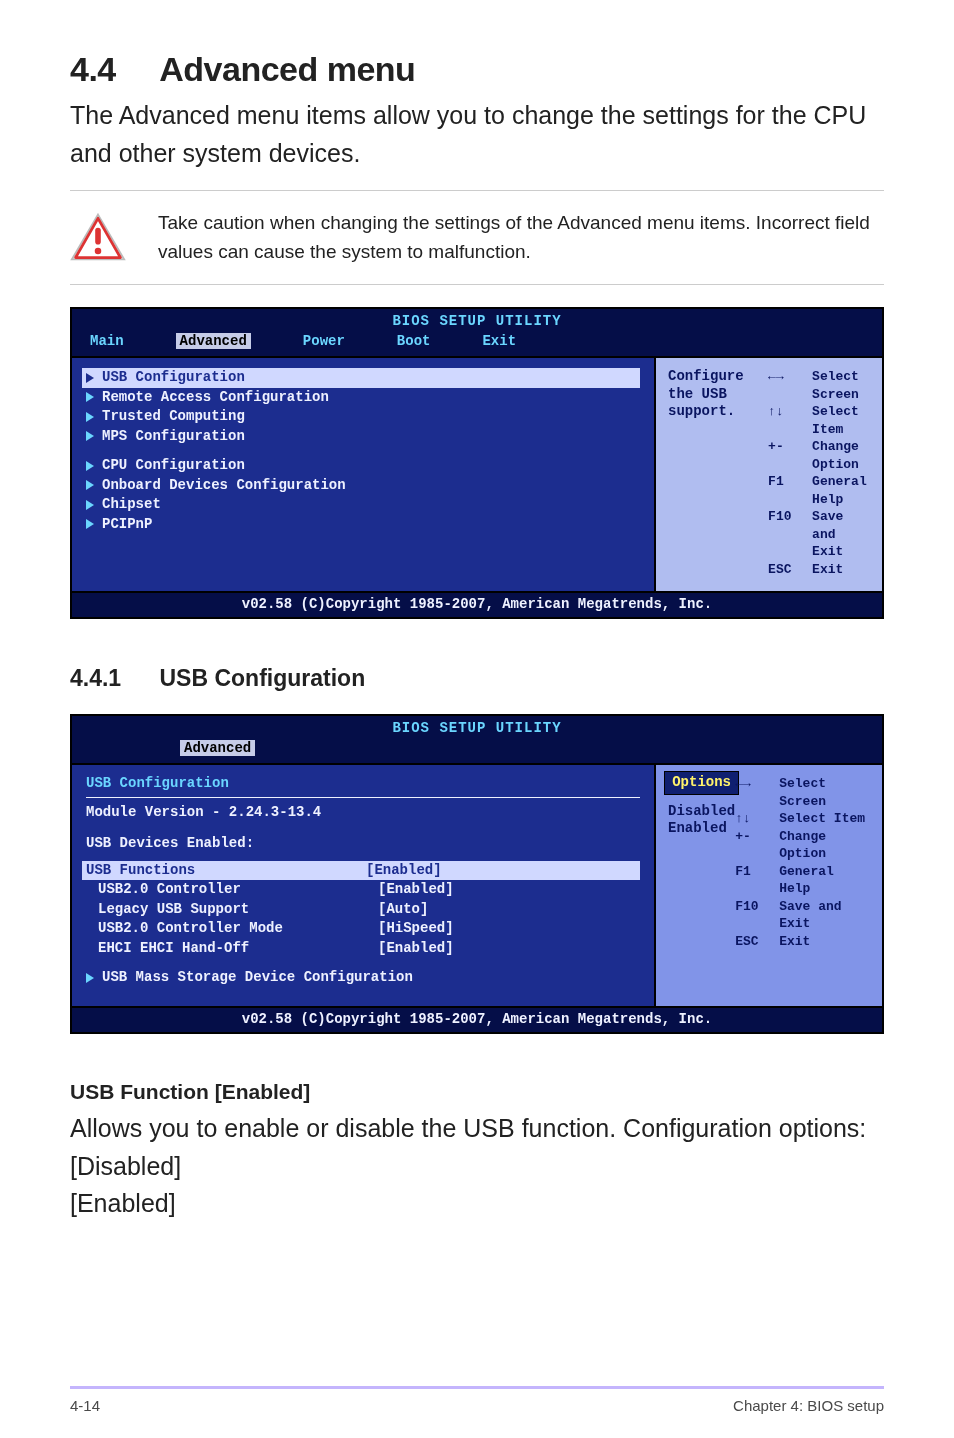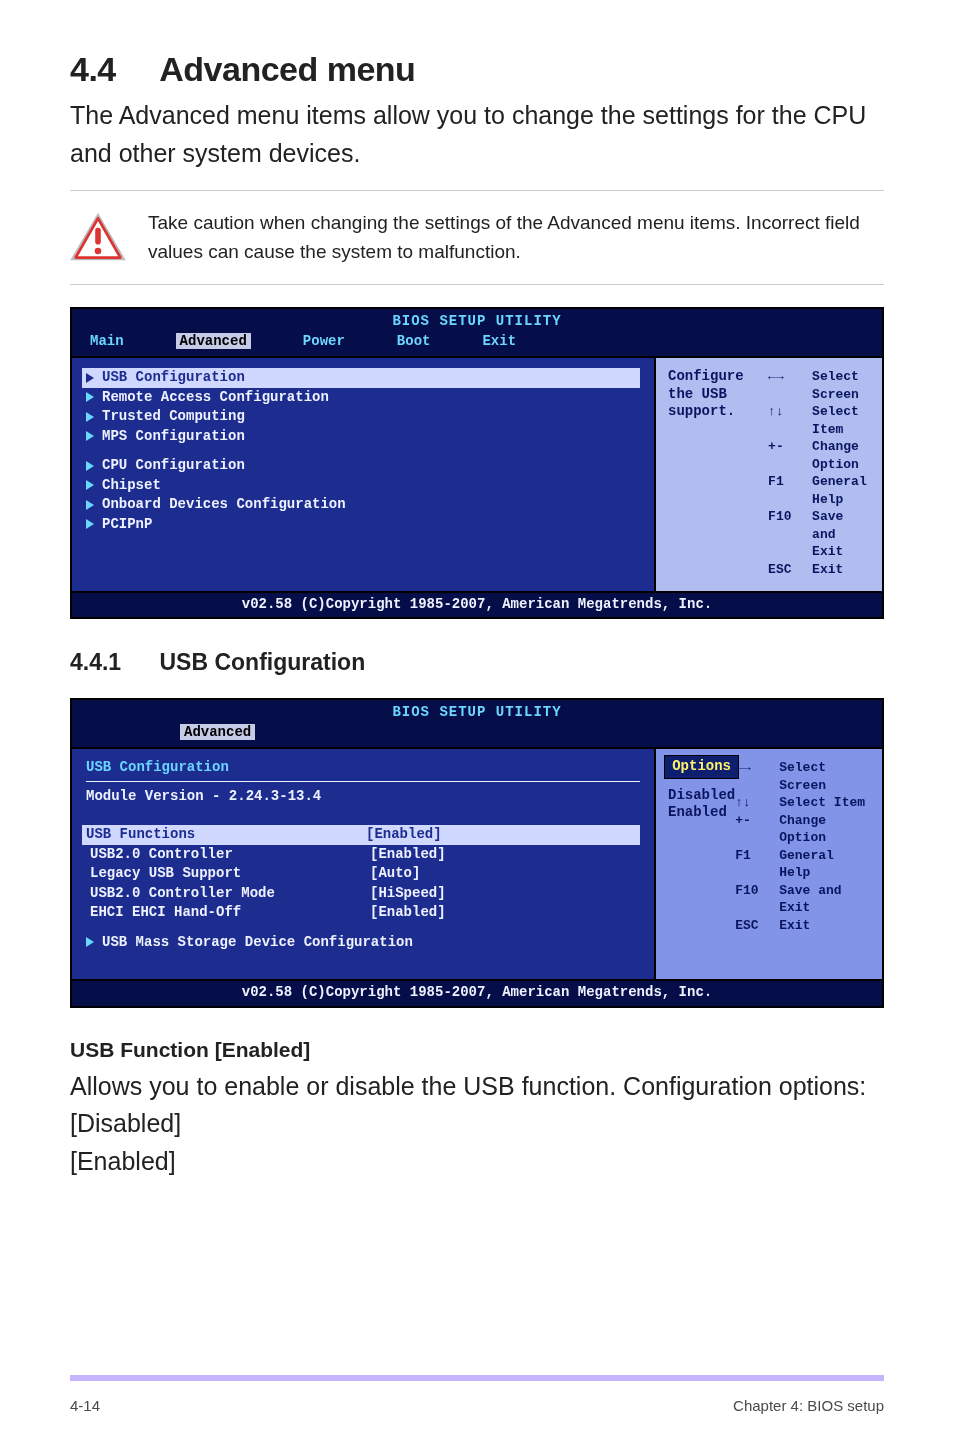--- a/index.html
+++ b/index.html
@@ -24,26 +24,26 @@
     width:954px;
     min-height:1438px;
     margin:0 auto;
     font-family:Arial,Helvetica,sans-serif;
     position:relative;
     padding:40px 70px 0 70px;
   }
   .sect-heading{font-size:34px;font-weight:bold;letter-spacing:-0.5px;margin:10px 0 8px 0;}
   .body-text{font-size:25px;line-height:1.5;}
   .rule{border:0;border-top:1px solid #ccc;margin:18px 0;}
-  .warn-row{display:flex;align-items:flex-start;gap:22px;margin:0 0 6px 0;}
+  .warn-row{display:flex;align-items:flex-start;gap:32px;margin:0 0 6px 0;}
   .warn-icon{flex:0 0 56px;height:52px;position:relative;margin-top:2px;}
   .warn-icon svg{width:100%;height:100%;display:block;}
   .warn-text{flex:1;font-size:19px;line-height:1.5;}
   .bios-frame{
-    margin:22px 0 30px 0;
+    margin:22px 0 46px 0;
     font-family:"Courier New",monospace;
     font-size:14px;
     line-height:1.25;
     color:var(--bios-white);
     border:2px solid #000;
     background:var(--bios-blue);
   }
   .bios-top{
     background:var(--bios-dark);
     padding:4px 0 2px 0;
@@ -106,21 +106,21 @@
     border-left:8px solid var(--bios-cyan);
     flex:0 0 8px;
   }
   .submenu-row.selected{
     background:var(--bios-sel);
     color:var(--bios-seltext);
     padding:1px 4px;
     margin-left:-4px;
   }
   .submenu-row.selected .tri{border-left-color:var(--bios-seltext);}
-  .kv-row{display:flex;font-weight:bold;padding:1px 4px;}
+  .kv-row{display:flex;font-weight:bold;padding:1px 12px;}
   .kv-row .k{flex:0 0 280px;}
   .kv-row .v{color:var(--bios-white);}
   .kv-row.selrow{background:var(--bios-sel);color:var(--bios-seltext);margin-left:-4px;padding-left:4px;}
   .kv-row.selrow .v{color:var(--bios-seltext);}
   .section-head{font-weight:bold;color:var(--bios-cyan);margin-bottom:4px;}
   .thinrule{border:0;border-top:1px solid var(--bios-white);margin:4px 0 6px 0;}
   .subhead-plain{font-weight:bold;margin:2px 0 6px 0;}
   .help-top{color:#0a1560;font-weight:bold;}
   .help-keys{color:#0a1560;font-weight:bold;font-size:13px;}
   .help-keys .row{display:flex;gap:10px;line-height:1.35;}
@@ -142,22 +142,22 @@
     font-weight:bold;
     padding:3px 0 4px 0;
     color:var(--bios-white);
   }
   .subsection-heading{font-size:23px;font-weight:bold;margin:8px 0 4px 0;}
   .h4{font-size:21px;font-weight:bold;margin:6px 0 6px 0;}
   .page-footer{
     position:absolute;
     bottom:24px;left:70px;right:70px;
     display:flex;justify-content:space-between;
-    border-top:6px solid #c4b5fd;
-    padding-top:16px;
+    border-top:3px solid #c4b5fd;
+    padding-top:8px;
     font-size:15px;color:var(--footer-text);
   }
 </style>
 </head>
 <body>
 
 <div class="sect-heading">
   <span>4.4</span>
   &nbsp;&nbsp;&nbsp;
   <span>Advanced menu</span>
@@ -211,25 +211,25 @@
             <span>MPS Configuration</span>
           </div>
         </div>
         <div class="group">
           <div class="submenu-row">
             <span class="tri"></span>
             <span>CPU Configuration</span>
           </div>
           <div class="submenu-row">
             <span class="tri"></span>
+            <span>Onboard Devices Configuration</span>
+          </div>
+          <div class="submenu-row">
+            <span class="tri"></span>
             <span>Chipset</span>
-          </div>
-          <div class="submenu-row">
-            <span class="tri"></span>
-            <span>Onboard Devices Configuration</span>
           </div>
           <div class="submenu-row">
             <span class="tri"></span>
             <span>PCIPnP</span>
           </div>
         </div>
       </div>
     <div class="bios-right">
       <div class="help-top" id="bios1-help">
           <div>Configure the USB</div>
@@ -279,20 +279,21 @@
       <div style="width:74px;"></div>
       <div class="bios-tab selected"><span>Advanced</span></div>
     </div>
   </div>
   <div class="bios-body">
     <div class="bios-left" id="bios2-left">
       <div class="section-head">USB Configuration</div>
       <hr class="thinrule">
       <div class="subhead-plain">Module Version - 2.24.3-13.4</div>
       <div style="height:6px;"></div>
+      <div class="subhead-plain" style="margin-bottom:0;">USB Devices Enabled:</div>
       <div style="height:8px;"></div>
       <div id="bios2-rows">
           <div class="kv-row selrow">
             <div class="k">USB Functions</div>
             <div class="v">[Enabled]</div>
           </div>
           <div class="kv-row">
             <div class="k">USB2.0 Controller</div>
             <div class="v">[Enabled]</div>
           </div>

